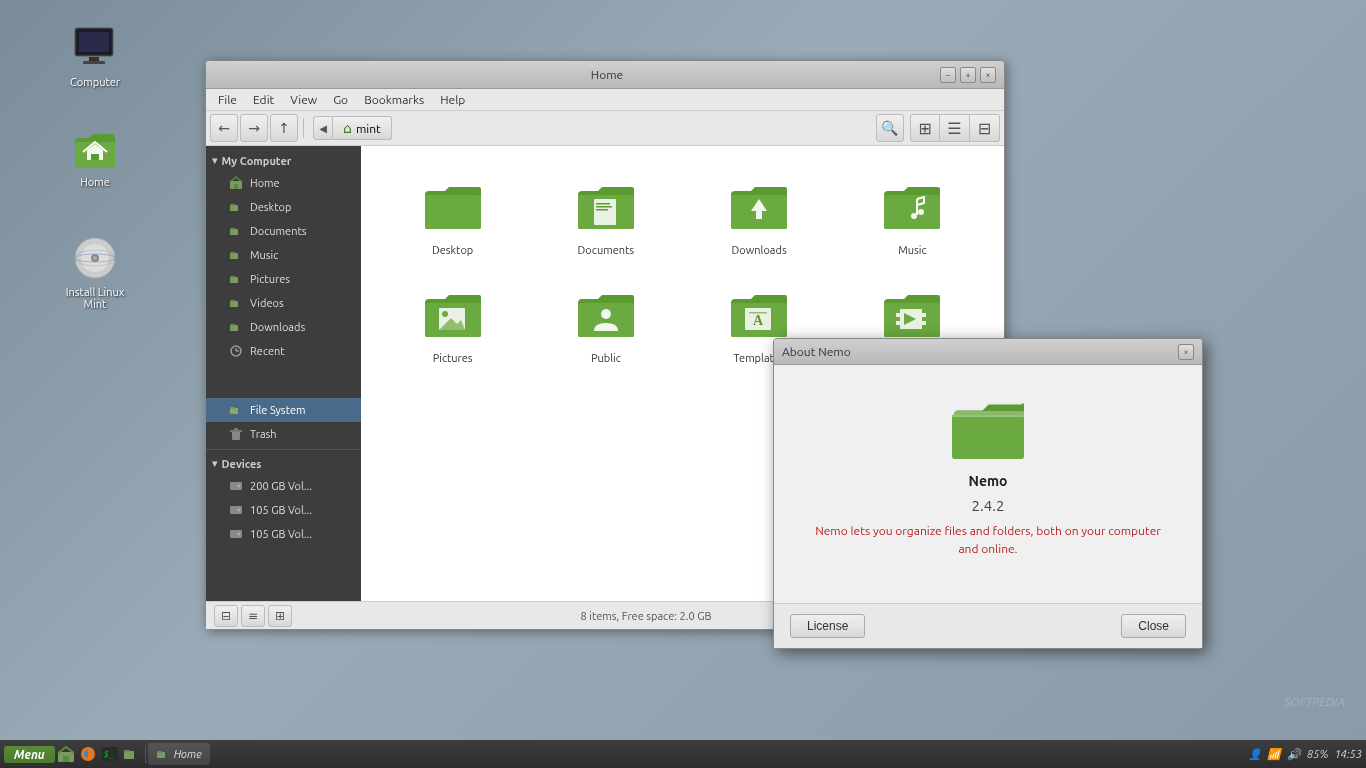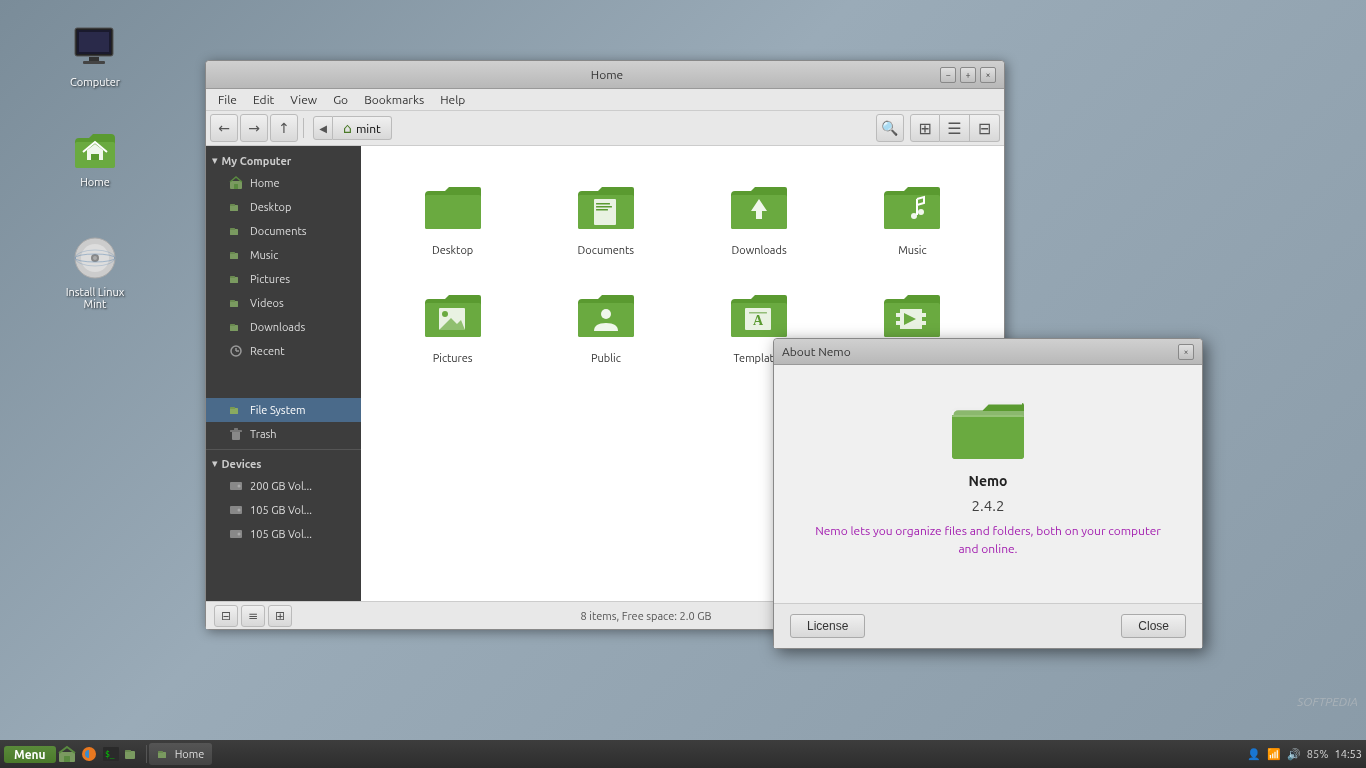--- a/index.html
+++ b/index.html
@@ -375,21 +375,21 @@
       font-size: 14px;
       font-weight: bold;
       color: #222;
     }
     .about-version {
       font-size: 15px;
       color: #404040;
     }
     .about-description {
       font-size: 12px;
-      color: #a21caf;
+      color: #b91c1c;
       text-align: center;
       max-width: 350px;
       line-height: 1.5;
     }
     .about-buttons {
       display: flex;
       justify-content: space-between;
       padding: 10px 16px;
       border-top: 1px solid #ccc;
       background: #e8e8e8;
@@ -410,20 +410,21 @@
       bottom: 0;
       left: 0;
       width: 100%;
       height: 28px;
       background: linear-gradient(to bottom, #3d3d3d, #2d2d2d);
       display: flex;
       align-items: center;
       padding: 0 4px;
       gap: 0;
       z-index: 100;
+      font-style: italic;
     }
     .taskbar-menu {
       padding: 2px 10px;
       background: linear-gradient(to bottom, #5a8a3a, #4a7a2a);
       border-radius: 3px;
       color: white;
       font-size: 12px;
       font-weight: bold;
       cursor: pointer;
     }
@@ -459,21 +460,21 @@
     }
     .taskbar-clock {
       color: #ddd;
       font-size: 11px;
     }
 
     
     .softpedia-watermark {
       position: absolute;
       bottom: 60px;
-      right: 8px;
+      right: 21px;
       color: rgba(200,200,200,0.5);
       font-size: 12px;
       font-style: italic;
       pointer-events: none;
       text-align: center;
     }
   </style>
 </head>
 <body>
 

